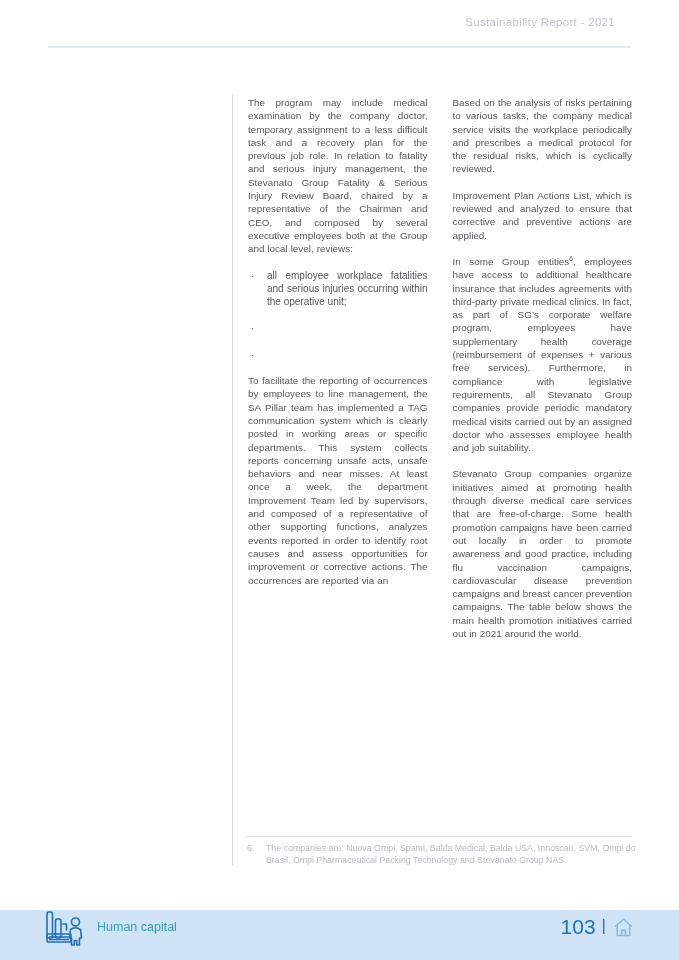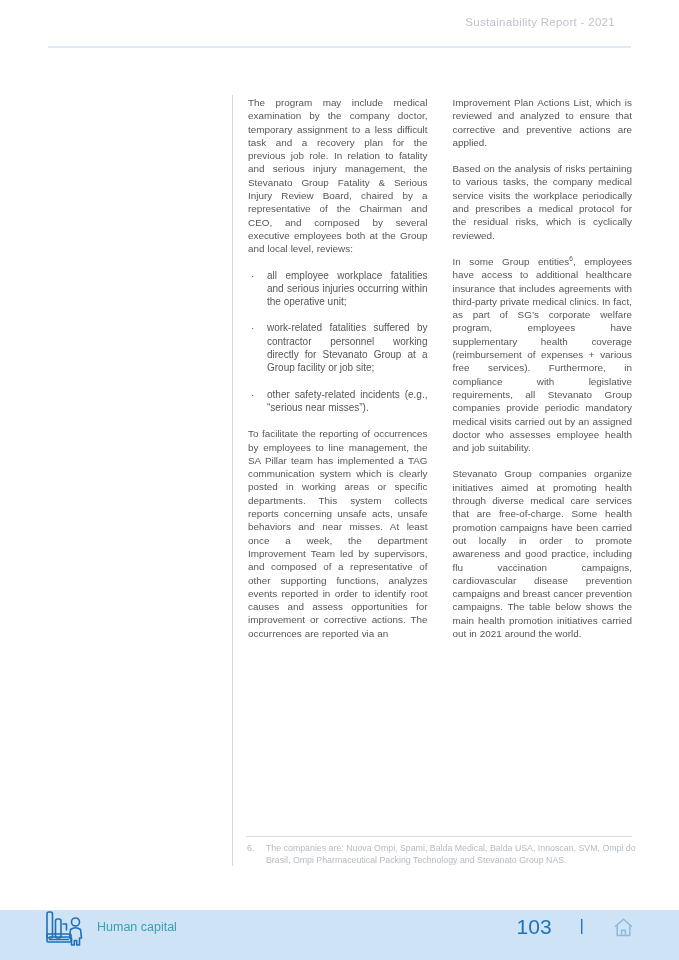--- a/index.html
+++ b/index.html
@@ -109,21 +109,21 @@
     height: 50px;
     background: #cfe3f6;
     display: flex;
     align-items: center;
     justify-content: space-between;
     box-sizing: border-box;
     padding: 0 44px 16px 42px;
   }
   .footer-left { display: flex; align-items: center; gap: 11px; }
   .footer-label { font-size: 12.5px; color: #36a2ae; }
-  .footer-right { display: flex; align-items: center; gap: 28px; }
+  .footer-right { display: flex; align-items: center; gap: 6px; }
   .page-number { font-size: 21px; color: #2173b8; }
   .footer-sep { font-size: 17px; color: #2173b8; font-weight: 300; position: relative; top: -1px; }
   .icon svg { display: block; }
 </style>
 </head>
 <body>
 
 <div class="page">
 
   <div class="header-title">Sustainability Report - 2021</div>
@@ -135,33 +135,31 @@
     <div class="cols">
       <div class="col">
         <p>The program may include medical examination by the company doctor, temporary assignment to a less difficult task and a recovery plan for the previous job role. In relation to fatality and serious injury management, the Stevanato Group Fatality &amp; Serious Injury Review Board, chaired by a representative of the Chairman and CEO, and composed by several executive employees both at the Group and local level, reviews:</p>
         <div class="bullets">
           <div class="bullet-item">
             <span class="dot">·</span>
             <span class="btxt">all employee workplace fatalities and serious injuries occurring within the operative unit;</span>
           </div>
           <div class="bullet-item">
             <span class="dot">·</span>
-            <span class="btxt">work-related fatalities suffered by contractor personnel working directly for Stevanato Group at a Group facility or job site;</span>
           </div>
           <div class="bullet-item">
             <span class="dot">·</span>
-            <span class="btxt">other safety-related incidents (e.g., “serious near misses”).</span>
           </div>
         </div>
         <p>To facilitate the reporting of occurrences by employees to line management, the SA Pillar team has implemented a TAG communication system which is clearly posted in working areas or specific departments. This system collects reports concerning unsafe acts, unsafe behaviors and near misses. At least once a week, the department Improvement Team led by supervisors, and composed of a representative of other supporting functions, analyzes events reported in order to identify root causes and assess opportunities for improvement or corrective actions. The occurrences are reported via an</p>
       </div>
 
       <div class="col">
+        <p>Based on the analysis of risks pertaining to various tasks, the company medical service visits the workplace periodically and prescribes a medical protocol for the residual risks, which is cyclically reviewed.</p>
         <p>Improvement Plan Actions List, which is reviewed and analyzed to ensure that corrective and preventive actions are applied.</p>
-        <p>Based on the analysis of risks pertaining to various tasks, the company medical service visits the workplace periodically and prescribes a medical protocol for the residual risks, which is cyclically reviewed.</p>
         <p><span>In some Group entities</span><sup class="fn-ref">6</sup><span>, employees have access to additional healthcare insurance that includes agreements with third-party private medical clinics. In fact, as part of SG’s corporate welfare program, employees have supplementary health coverage (reimbursement of expenses + various free services). Furthermore, in compliance with legislative requirements, all Stevanato Group companies provide periodic mandatory medical visits carried out by an assigned doctor who assesses employee health and job suitability.</span></p>
         <p>Stevanato Group companies organize initiatives aimed at promoting health through diverse medical care services that are free-of-charge. Some health promotion campaigns have been carried out locally in order to promote awareness and good practice, including flu vaccination campaigns, cardiovascular disease prevention campaigns and breast cancer prevention campaigns. The table below shows the main health promotion initiatives carried out in 2021 around the world.</p>
       </div>
     </div>
   </div>
 
   <div class="fn-rule"></div>
   <div class="footnote">
     <span class="fn-num">6.</span>
     <span class="fn-text">The companies are: Nuova Ompi, Spami, Balda Medical, Balda USA, Innoscan, SVM, Ompi do Brasil, Ompi Pharmaceutical Packing Technology and Stevanato Group NAS.</span>

